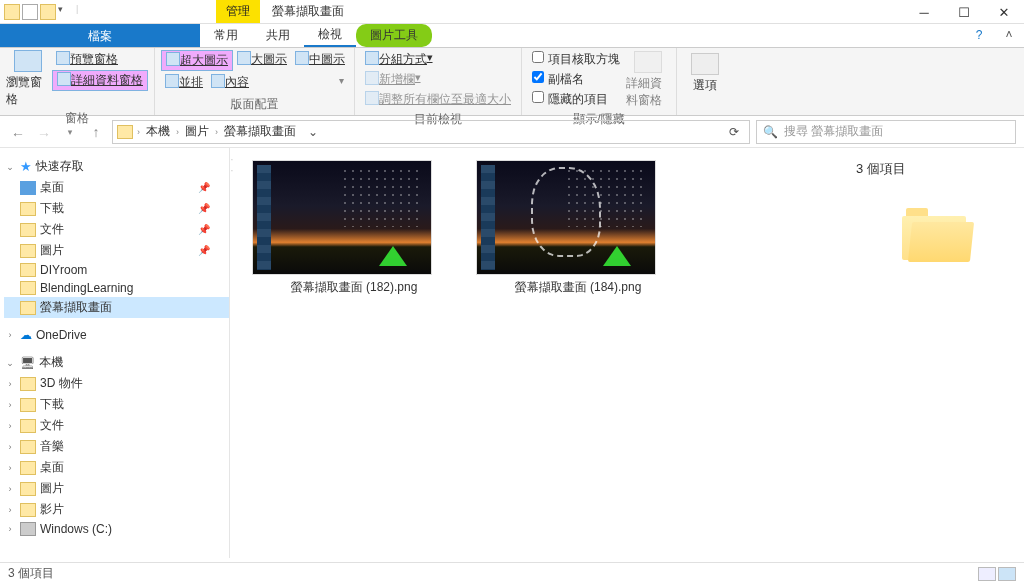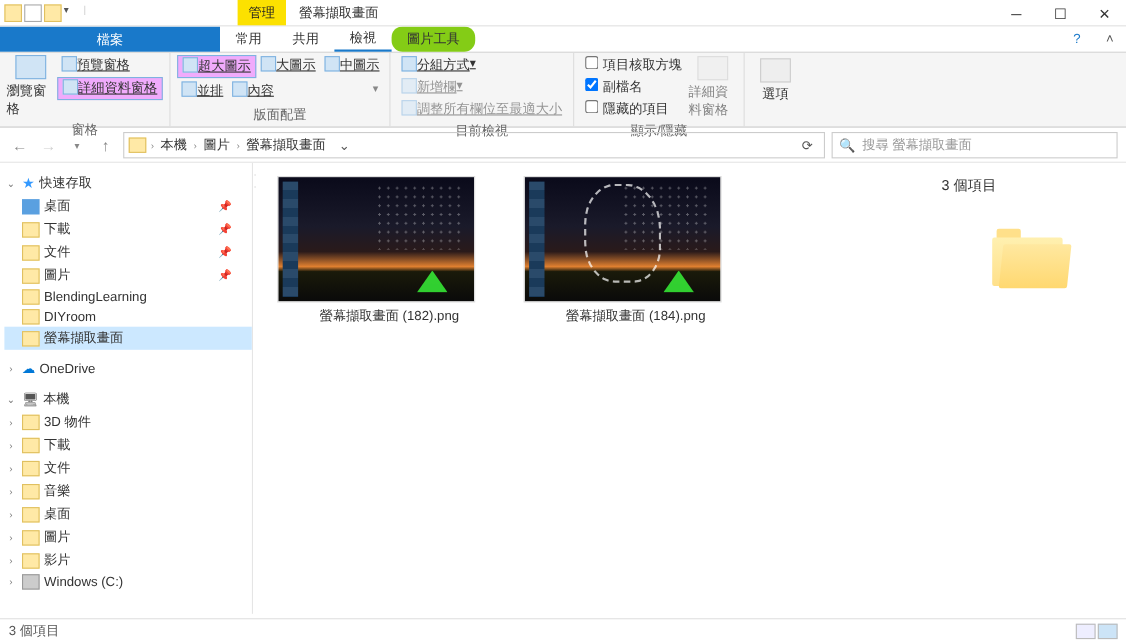--- a/index.html
+++ b/index.html
@@ -268,26 +268,26 @@
         </div>
         <div class="node indent1">
           <span class="exp"></span>
           <span class="ico ico-folder"></span>
           <span>圖片</span>
           <span class="pin">📌</span>
         </div>
         <div class="node indent1">
           <span class="exp"></span>
           <span class="ico ico-folder"></span>
+          <span>DIYroom</span>
+        </div>
+        <div class="node indent1">
+          <span class="exp"></span>
+          <span class="ico ico-folder"></span>
           <span>BlendingLearning</span>
-        </div>
-        <div class="node indent1">
-          <span class="exp"></span>
-          <span class="ico ico-folder"></span>
-          <span>DIYroom</span>
         </div>
         <div class="node indent1 sel">
           <span class="exp"></span>
           <span class="ico ico-folder"></span>
           <span>螢幕擷取畫面</span>
         </div>
       </div>
     <div style="height:8px"></div>
     <div class="node">
         <span class="exp">›</span>

